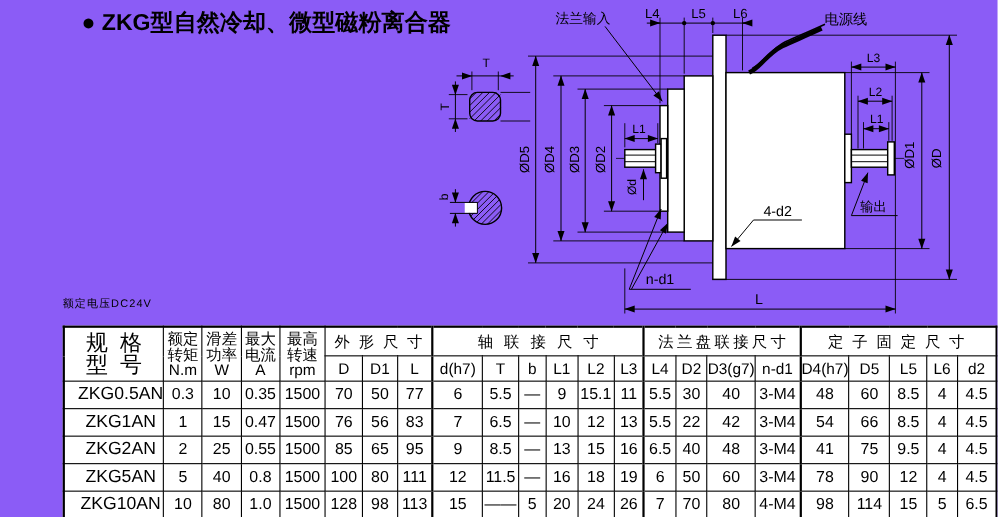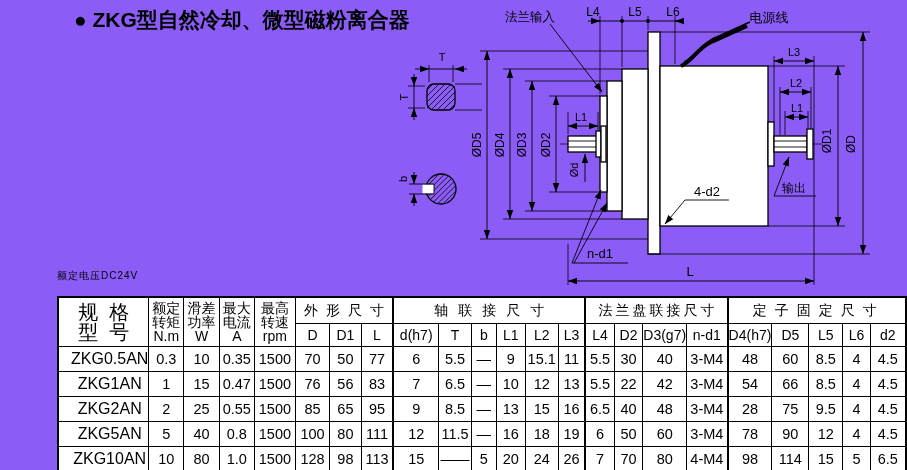--- a/index.html
+++ b/index.html
@@ -312,21 +312,21 @@
             <td class="bl2">9</td>
             <td class="">8.5</td>
             <td class="">—</td>
             <td class="">13</td>
             <td class="">15</td>
             <td class="">16</td>
             <td class="bl2">6.5</td>
             <td class="">40</td>
             <td class="">48</td>
             <td class="">3-M4</td>
-            <td class="bl2">28</td>
+            <td class="bl2">41</td>
             <td class="">75</td>
             <td class="">9.5</td>
             <td class="">4</td>
             <td class="">4.5</td>
           </tr>
           <tr>
             <td class="model ">ZKG5AN</td>
             <td class="">5</td>
             <td class="">40</td>
             <td class="">0.8</td>

